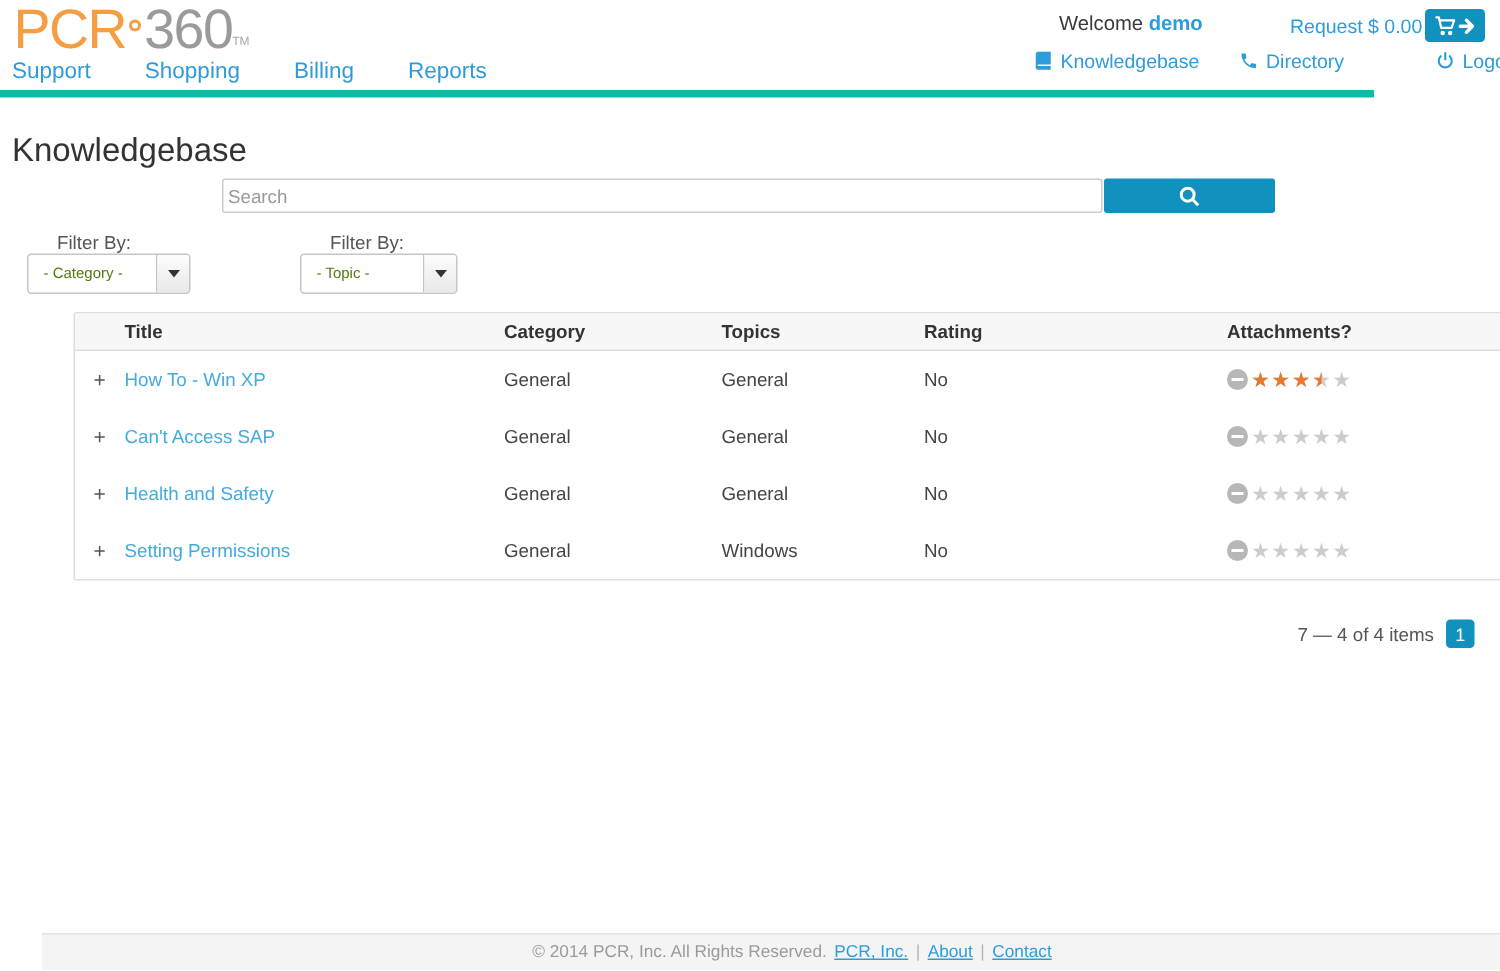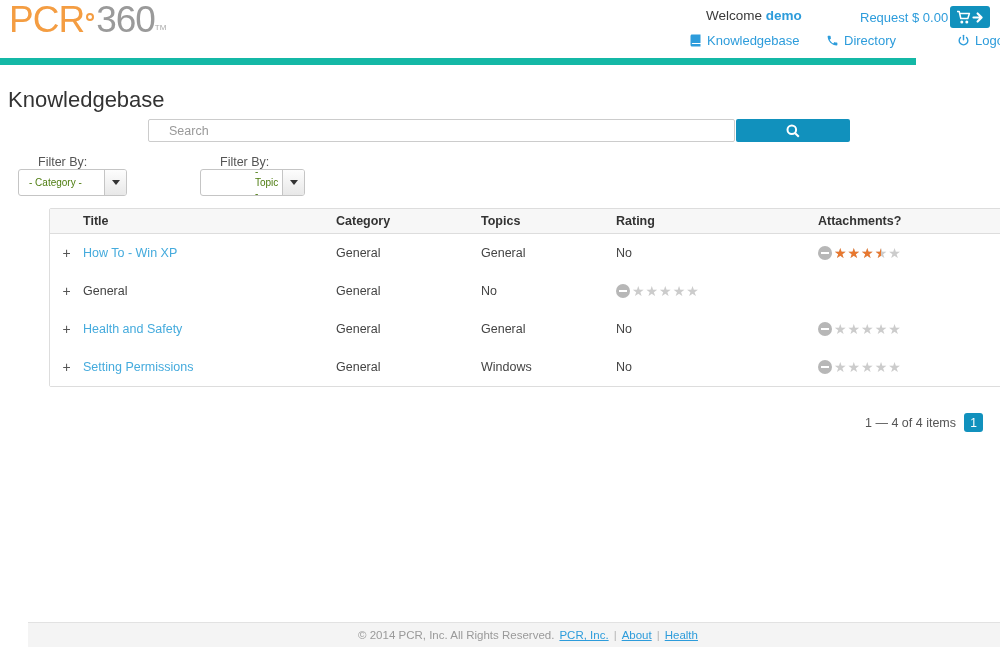--- a/index.html
+++ b/index.html
@@ -2,21 +2,21 @@
 <html><head>
 <meta charset="utf-8">
 <style>
   * { margin:0; padding:0; box-sizing:border-box; }
   html,body { background:#fff; }
   body { font-family:"Liberation Sans", sans-serif; }
   #app { position:relative; width:1000px; height:647px; background:#fff; overflow:hidden; }
   a { text-decoration:none; cursor:pointer; }
 
   
-  .header { position:absolute; top:0; left:0; width:916px; height:65px; background:#fff; border-bottom:7px solid #14b8a6; }
+  .header { position:absolute; top:0; left:0; width:916px; height:65px; background:#fff; border-bottom:5px solid #14b8a6; }
   .logo { position:absolute; left:9px; top:0px; font-size:37px; letter-spacing:-1px; line-height:40px; white-space:nowrap; }
   .logo .lg-pcr { color:#F49D42; }
   .logo .lg-ring { display:inline-block; width:8px; height:8px; border:2.5px solid #F49D42; border-radius:50%; margin:0 2px; vertical-align:11px; }
   .logo .lg-num { color:#9a9a9a; }
   .logo .lg-tm { font-size:8px; color:#aaa; letter-spacing:0; vertical-align:2px; }
   .nav { position:absolute; left:8px; top:39px; display:flex; gap:36px; font-size:15px; }
   .nav a { color:#2E9BD6; }
 
   .welcome { position:absolute; left:706px; top:8px; font-size:13.5px; color:#3a3a3a; }
   .welcome a { color:#2D9CDB;font-weight:bold; }
@@ -24,29 +24,29 @@
   .request .sep { color:#9db8c6; padding:0 4px; }
   .cart-btn { position:absolute; left:950px; top:6px; width:40px; height:22px; background:#1191BD; border:none; border-radius:3px; display:flex; align-items:center; justify-content:center; cursor:pointer; }
 
   .quick-link { position:absolute; top:33px; display:flex; align-items:center; gap:5px; font-size:13px; color:#2D9CDB; }
   .ql-kb { left:689px; } .ql-dir { left:826px; } .ql-out { left:957px; }
 
   
   .page-title { position:absolute; left:8px; top:87px; font-size:22px; color:#333; font-weight:normal; }
 
   
-  .search-input { position:absolute; left:148px; top:119px; width:587px; height:23px; border:1px solid #ccc; border-radius:2px; padding:0 20px; font-size:12.5px; color:#555; font-family:"Liberation Sans",sans-serif; }
+  .search-input { position:absolute; left:148px; top:119px; width:587px; height:23px; border:1px solid #ccc; border-radius:2px; padding:0 3px; font-size:12.5px; color:#555; font-family:"Liberation Sans",sans-serif; }
   .search-input::placeholder { color:#999; opacity:1; }
   .search-btn { position:absolute; left:736px; top:119px; width:114px; height:23px; background:#1191BD; border:none; border-radius:2px; display:flex; align-items:center; justify-content:center; cursor:pointer; }
 
   
   .filter-label { position:absolute; top:155px; font-size:12.5px; color:#555;margin-left:20px; }
   .fl-1 { left:18px; } .fl-2 { left:200px; }
   .dropdown { position:absolute; top:169px; height:27px; border:1px solid #c5c5c5; border-radius:3px; background:#fff; display:flex; align-items:stretch; cursor:pointer; }
-  .dd-1 { left:18px; width:109px; } .dd-2 { left:200px; width:105px;padding-left:44px; }
+  .dd-1 { left:18px; width:109px; } .dd-2 { left:200px; width:105px; }
   .dd-value { flex:1; display:flex; align-items:center; padding-left:10px; font-size:10px; color:#4d7c0f; }
   .dd-btn { width:22px; border-left:1px solid #c5c5c5; background:linear-gradient(#fdfdfd,#e8e8e8); border-radius:0 2px 2px 0; display:flex; align-items:center; justify-content:center; }
   .dd-caret { width:0; height:0; border-left:4px solid transparent; border-right:4px solid transparent; border-top:5px solid #333; }
 
   
   .grid { position:absolute; left:17px; top:208px; width:968px; border:1px solid #ddd; border-radius:2px; background:#fff;margin-left:32px; }
   .grid-header { display:grid; grid-template-columns:33px 253px 145px 135px 202px auto; height:25px; align-items:center; background:#f7f7f7; border-bottom:1px solid #ddd; font-size:12.5px; font-weight:bold; color:#333; }
   .grid-row { display:grid; grid-template-columns:33px 253px 145px 135px 202px auto; height:38px; align-items:center; font-size:12.5px; color:#444; background:#fff; }
   .expander { text-align:center; color:#555; font-size:14px; cursor:pointer; }
   .row-title a { color:#45ABDD; }
@@ -71,20 +71,26 @@
   svg { display:block; }
 </style>
 </head>
 <body>
 
 <div id="app">
 
   <div class="header">
     <div class="logo">
       <span class="lg-pcr">PCR</span><span class="lg-ring"></span><span class="lg-num">360</span><span class="lg-tm">TM</span>
+    </div>
+    <div class="nav">
+      <a>Support</a>
+      <a>Shopping</a>
+      <a>Billing</a>
+      <a>Reports</a>
     </div>
 
     <div class="welcome">
       <span>Welcome</span>
       <a>demo</a>
     </div>
     <div class="request">
       <a>Request $ 0.00</a><span class="sep">|</span><a>0</a>
     </div>
     <button class="cart-btn">
@@ -172,20 +178,21 @@
         <span class="rate-cancel"></span>
         <span class="stars">
           <span class="stars-bg">★★★★★</span>
           <span class="stars-fg" style="width: 70%;">★★★★★</span>
         </span>
       </span>
     </div>
 
     <div class="grid-row">
       <span class="expander">+</span>
+      <span class="row-title"><a>Can't Access SAP</a></span>
       <span>General</span>
       <span>General</span>
       <span>No</span>
       <span class="rating">
         <span class="rate-cancel"></span>
         <span class="stars">
           <span class="stars-bg">★★★★★</span>
           <span class="stars-fg" style="width: 0%;">★★★★★</span>
         </span>
       </span>
@@ -216,26 +223,26 @@
         <span class="rate-cancel"></span>
         <span class="stars">
           <span class="stars-bg">★★★★★</span>
           <span class="stars-fg" style="width: 0%;">★★★★★</span>
         </span>
       </span>
     </div>
   </div>
 
   <div class="pager">
-    <span>1 — 4 of 4 items</span>
+    <span>7 — 4 of 4 items</span>
     <button class="page-btn">1</button>
   </div>
 
   <div class="footer">
     <span>© 2014 PCR, Inc.  All Rights Reserved.</span>
     <a>PCR, Inc.</a>
     <span class="fsep">|</span>
     <a>About</a>
     <span class="fsep">|</span>
-    <a>Health</a>
+    <a>Contact</a>
   </div>
 
 </div>
 
 </body></html>

